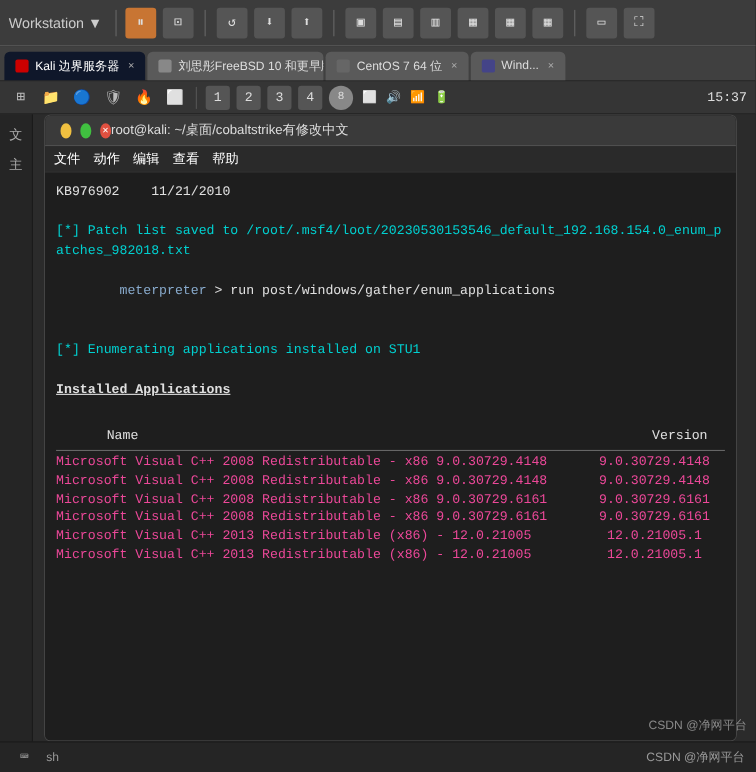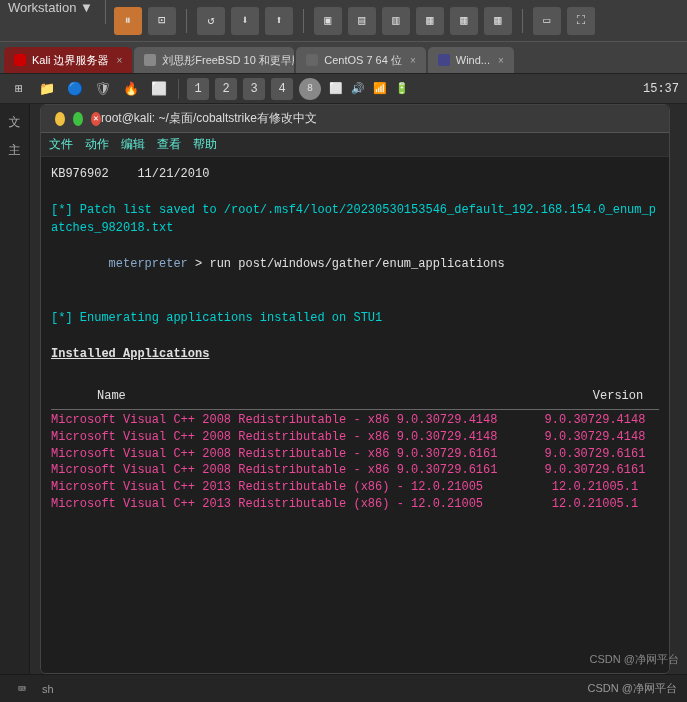--- a/index.html
+++ b/index.html
@@ -11,20 +11,21 @@
       overflow: hidden;
       position: relative;
     }
 
     
     .taskbar-top {
       width: 100%;
       height: 42px;
       background: #3c3c3c;
       display: flex;
+      align-items: center;
       padding: 0 8px;
       gap: 4px;
       border-bottom: 1px solid #555;
     }
     .taskbar-app-label {
       color: #ccc;
       font-size: 13px;
       font-family: Arial, sans-serif;
       margin-right: 4px;
     }
@@ -74,21 +75,21 @@
       gap: 6px;
       font-family: Arial, sans-serif;
       font-size: 11px;
       color: #ddd;
       cursor: pointer;
       white-space: nowrap;
       max-width: 160px;
       overflow: hidden;
     }
     .browser-tab.active {
-      background: #7f1d1d;
+      background: #0f172a;
       color: #fff;
     }
     .tab-close {
       font-size: 10px;
       color: #aaa;
       cursor: pointer;
       margin-left: 2px;
     }
     .tab-favicon {
       width: 12px;
@@ -234,21 +235,21 @@
     .terminal-menubar {
       height: 24px;
       background: #2a2a2a;
       display: flex;
       align-items: center;
       padding: 0 8px;
       gap: 12px;
       border-bottom: 1px solid #333;
     }
     .menu-item {
-      color: #5eead4;
+      color: #ffffff;
       font-family: Arial, sans-serif;
       font-size: 12px;
       cursor: pointer;
     }
 
     
     .terminal-content {
       flex: 1;
       background: #1e1e1e;
       color: #e0e0e0;

